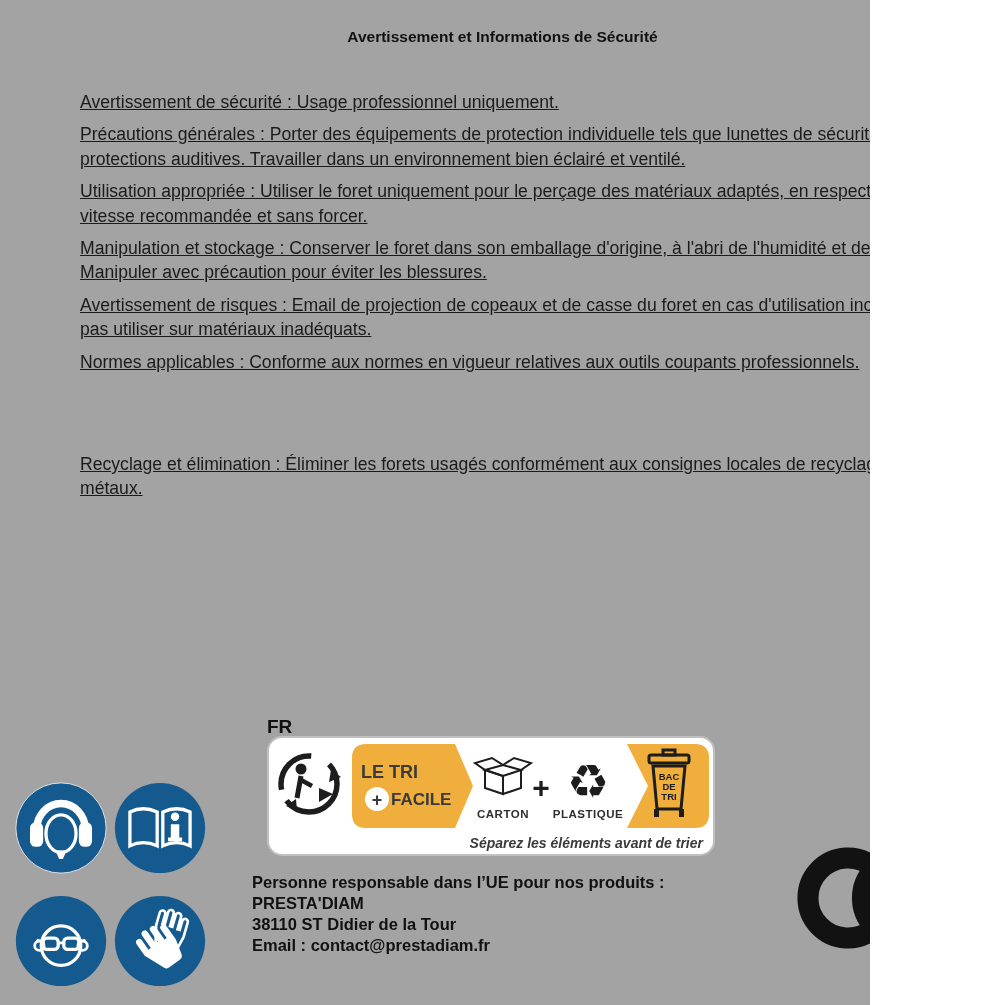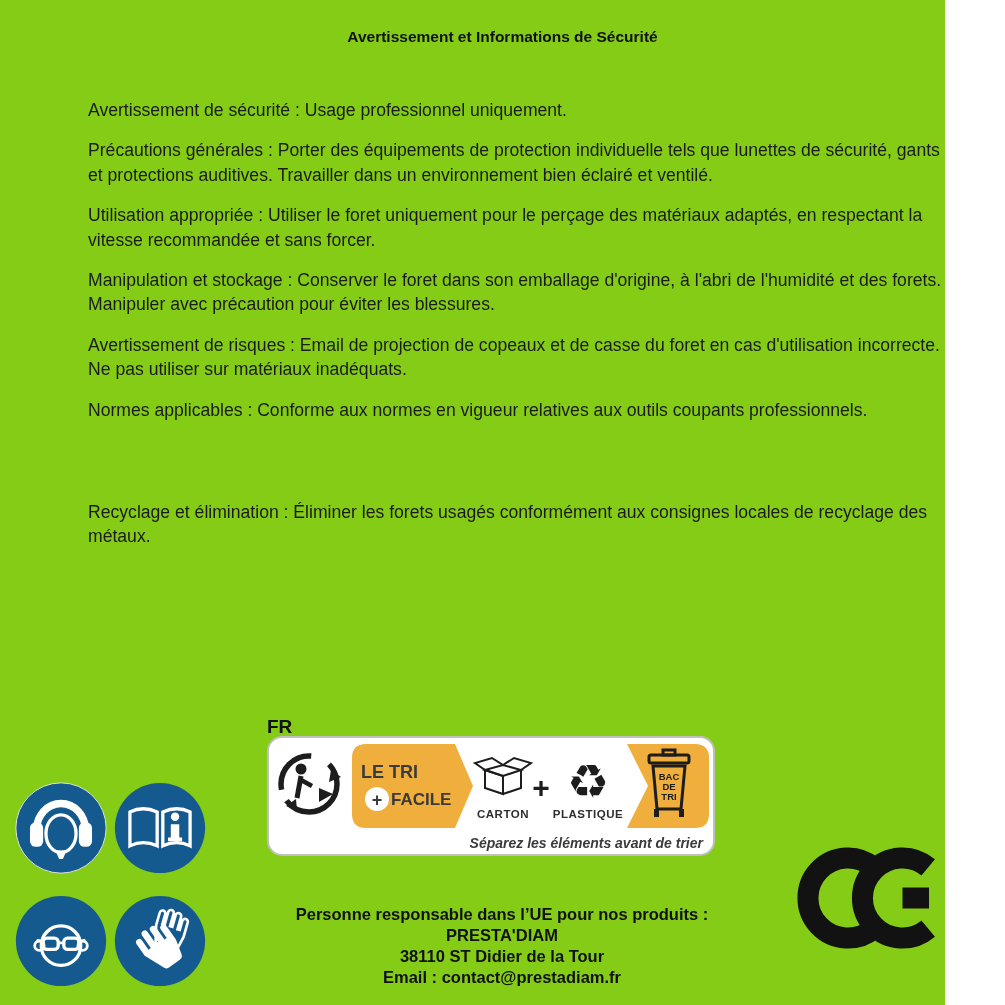--- a/index.html
+++ b/index.html
@@ -1,35 +1,35 @@
 <!DOCTYPE html>
 <html style="--pictogram-blue: #155A8E; --banner-yellow: #F0AE3C;"><head>
 <meta charset="utf-8">
 <style>
   html,body{margin:0;padding:0;background:#ffffff;}
-  .page{position:relative;width:945px;height:1005px;background:#84cc16;overflow:hidden;
+  .page{position:relative;width:870px;height:1005px;background:#a3a3a3;overflow:hidden;
         font-family:"Liberation Sans",sans-serif;color:#1a1a1a;}
   .title{position:absolute;left:0;top:28px;width:1005px;text-align:center;
          font-size:15.5px;font-weight:bold;color:#111;}
   .body-text{position:absolute;left:72px;top:82px;width:898px;
              font-size:17.6px;line-height:24.4px;color:#1b1b1b;}
-  .body-text p{margin:16px;}
+  .body-text p{margin:8px;text-decoration:underline;}
   .body-text p.recycling{margin-top:78px;}
   .picto{position:absolute;width:94px;height:94px;}
   .picto-bg{fill:var(--pictogram-blue);}
   .p-tl{left:14px;top:781px;} .p-tr{left:113px;top:781px;}
   .p-bl{left:14px;top:894px;} .p-br{left:113px;top:894px;}
   .fr-label{position:absolute;left:267px;top:716px;font-size:19px;font-weight:bold;color:#111;}
   .banner{position:absolute;left:267px;top:736px;}
   .yellow-fill{fill:var(--banner-yellow);}
   .banner-head{font-weight:bold;fill:#3a3a3a;}
   .banner-label{font-weight:bold;fill:#2e2e2e;letter-spacing:.5px;font-size:11.5px;}
   .tagline{font-weight:bold;font-style:italic;fill:#3a3a3a;font-size:14px;}
   .bin-line{fill:#1d1d1d;font-weight:bold;font-size:9.5px;}
-  .contact{position:absolute;left:252px;top:904px;width:500px;text-align:center;
+  .contact{position:absolute;left:252px;top:872px;width:500px;
            font-weight:bold;font-size:16.5px;line-height:21px;color:#111;}
   .ce{position:absolute;left:797px;top:846px;}
   .ink{stroke:#1d1d1d;fill:none;}
 </style>
 </head>
 <body>
 
 <div class="page">
 
   <div class="title">Avertissement et Informations de Sécurité</div>

